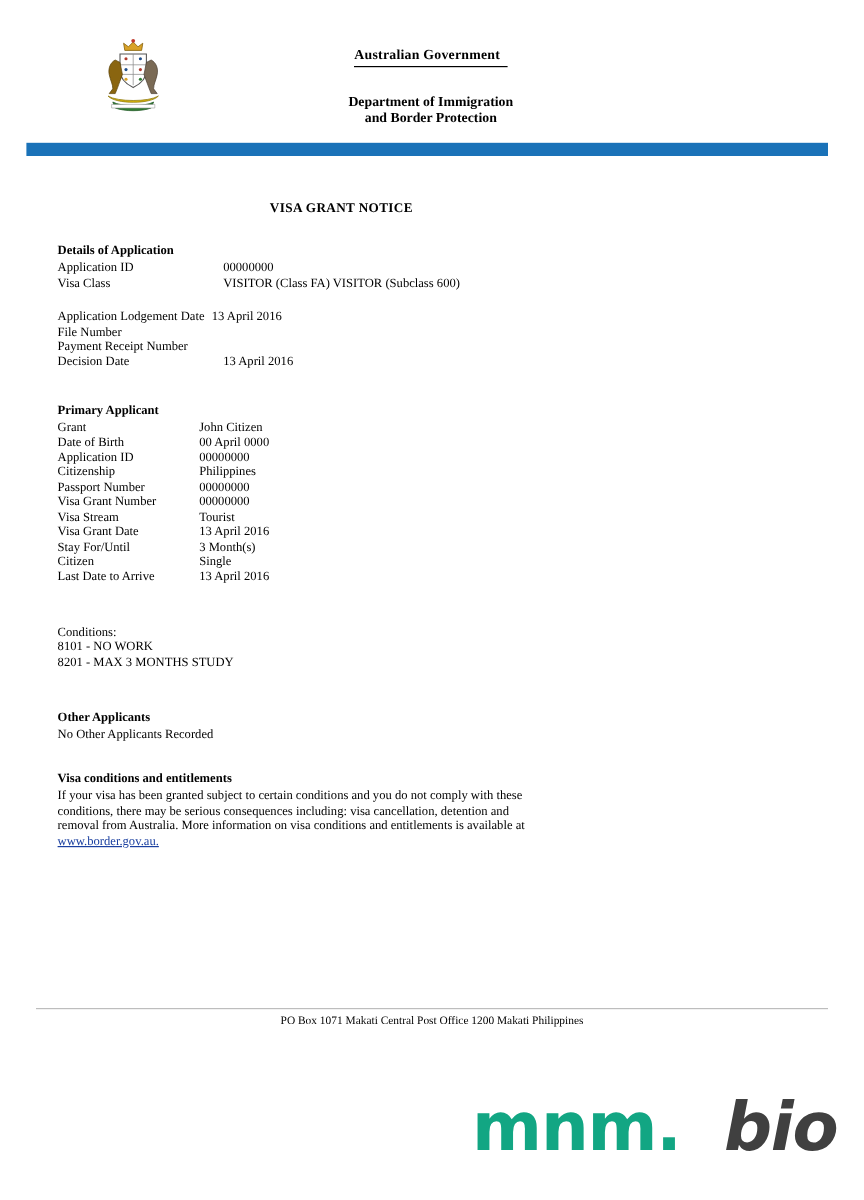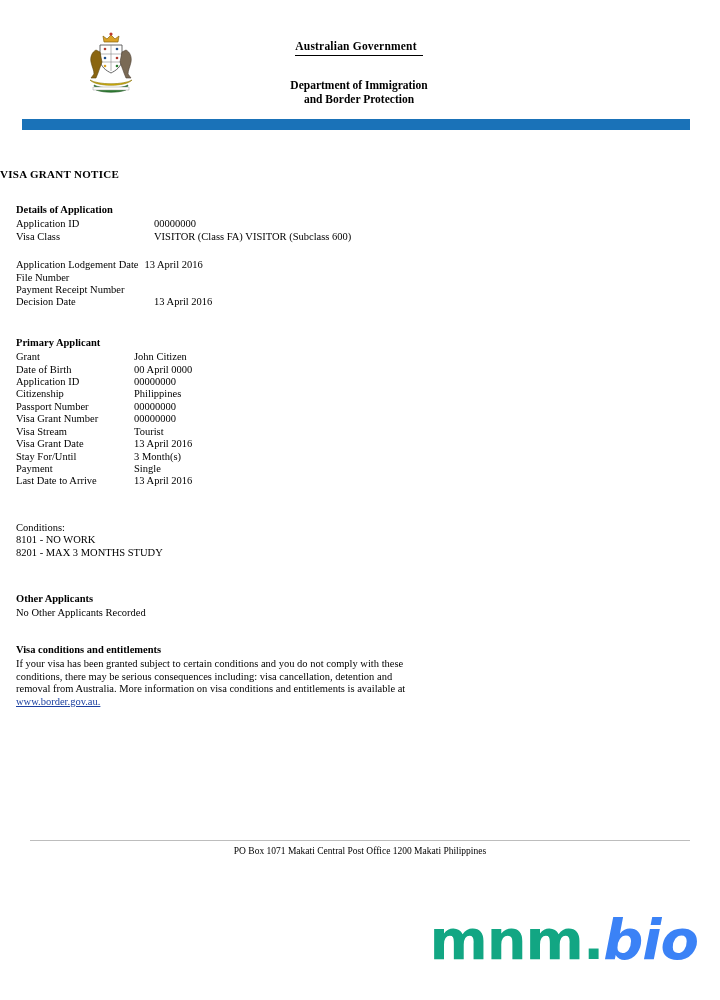--- a/index.html
+++ b/index.html
@@ -82,29 +82,29 @@
     height: 11px;
     background: #1a72b8;
   }
 
   
   .doc-title {
     position: absolute;
     top: 168px;
     left: 0;
     width: 569px;
-    text-align: left;
+    text-align: center;
     font-size: 11px;
     font-weight: bold;
     letter-spacing: 0.3px;
   }
 
   .content {
     position: absolute;
-    left: 16px;
+    left: 48px;
     top: 204px;
     width: 640px;
     font-size: 10.5px;
     line-height: 12.4px;
   }
 
   .sec-head {
     font-weight: bold;
     font-size: 10.5px;
     margin-bottom: 2px;
@@ -173,21 +173,21 @@
     position: absolute;
     right: 22px;
     bottom: 32px;
     font-family: "DejaVu Sans", sans-serif;
     font-size: 56px;
     font-weight: bold;
     letter-spacing: -1px;
     line-height: 1;
   }
   .wm-a { color: #12a683; }
-  .wm-b { color: #3b82f6; font-style: italic; }
+  .wm-b { color: #404040; font-style: italic; margin-left: 36px; }
 </style>
 </head>
 <body>
 
 <div class="page">
 
   <div class="header">
     <div class="crest">
       <svg width="66" height="66" viewBox="0 0 66 66" xmlns="http://www.w3.org/2000/svg">
 
@@ -290,21 +290,21 @@
       </div>
       <div class="row">
         <span class="k">Visa Grant Date</span>
         <span class="v">13 April 2016</span>
       </div>
       <div class="row">
         <span class="k">Stay For/Until</span>
         <span class="v">3 Month(s)</span>
       </div>
       <div class="row">
-        <span class="k">Payment</span>
+        <span class="k">Citizen</span>
         <span class="v">Single</span>
       </div>
       <div class="row">
         <span class="k">Last Date to Arrive</span>
         <span class="v">13 April 2016</span>
       </div>
     </div>
 
     <div class="gap-34"></div>
 

